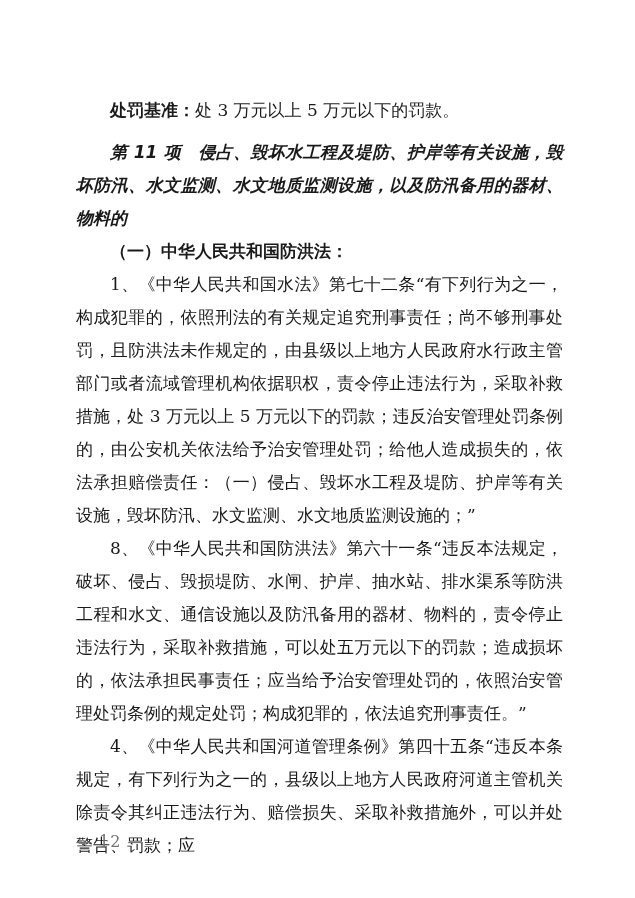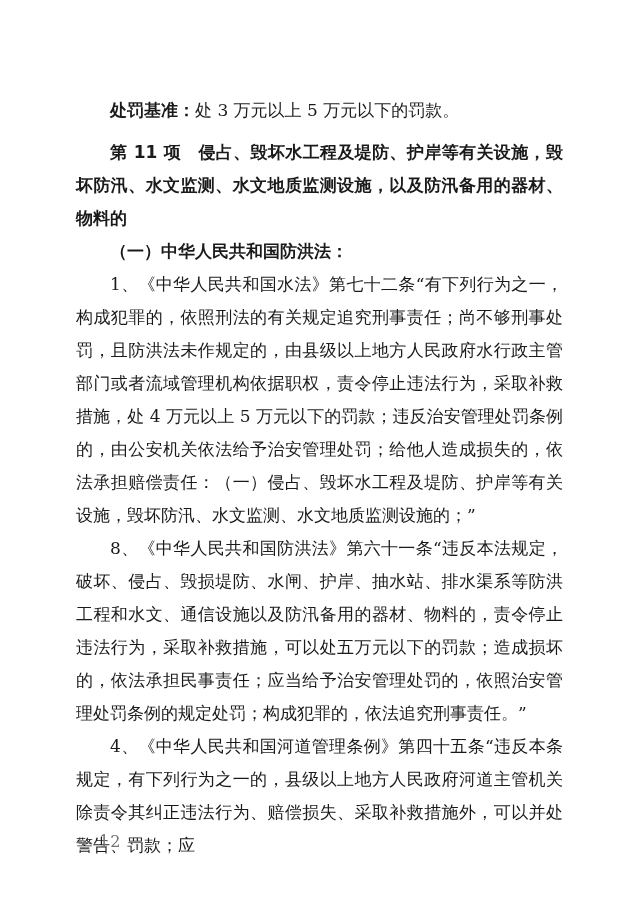--- a/index.html
+++ b/index.html
@@ -28,20 +28,21 @@
     word-break: break-all;
   }
   .bold-label {
     font-weight: 700;
     font-family: "DejaVu Sans", "Liberation Sans", sans-serif;
   }
   .heading {
     font-weight: 700;
     font-family: "DejaVu Sans", "Liberation Sans", sans-serif;
     margin-top: 9px;
+    font-style: italic;
   }
   .subheading {
     font-weight: 700;
     font-family: "DejaVu Sans", "Liberation Sans", sans-serif;
   }
   .footer {
     position: absolute;
     left: 76px;
     top: 832px;
     font-size: 16px;
@@ -56,21 +57,21 @@
 <div class="page">
 
   <p class="para">
     <span class="bold-label">处罚基准：</span><span>处 3 万元以上 5 万元以下的罚款。</span>
   </p>
 
   <p class="para heading">第 11 项　侵占、毁坏水工程及堤防、护岸等有关设施，毁坏防汛、水文监测、水文地质监测设施，以及防汛备用的器材、物料的</p>
 
   <p class="para subheading">（一）中华人民共和国防洪法：</p>
 
-  <p class="para">1、《中华人民共和国水法》第七十二条“有下列行为之一，构成犯罪的，依照刑法的有关规定追究刑事责任；尚不够刑事处罚，且防洪法未作规定的，由县级以上地方人民政府水行政主管部门或者流域管理机构依据职权，责令停止违法行为，采取补救措施，处 4 万元以上 5 万元以下的罚款；违反治安管理处罚条例的，由公安机关依法给予治安管理处罚；给他人造成损失的，依法承担赔偿责任：（一）侵占、毁坏水工程及堤防、护岸等有关设施，毁坏防汛、水文监测、水文地质监测设施的；”</p>
+  <p class="para">1、《中华人民共和国水法》第七十二条“有下列行为之一，构成犯罪的，依照刑法的有关规定追究刑事责任；尚不够刑事处罚，且防洪法未作规定的，由县级以上地方人民政府水行政主管部门或者流域管理机构依据职权，责令停止违法行为，采取补救措施，处 3 万元以上 5 万元以下的罚款；违反治安管理处罚条例的，由公安机关依法给予治安管理处罚；给他人造成损失的，依法承担赔偿责任：（一）侵占、毁坏水工程及堤防、护岸等有关设施，毁坏防汛、水文监测、水文地质监测设施的；”</p>
 
   <p class="para">8、《中华人民共和国防洪法》第六十一条“违反本法规定，破坏、侵占、毁损堤防、水闸、护岸、抽水站、排水渠系等防洪工程和水文、通信设施以及防汛备用的器材、物料的，责令停止违法行为，采取补救措施，可以处五万元以下的罚款；造成损坏的，依法承担民事责任；应当给予治安管理处罚的，依照治安管理处罚条例的规定处罚；构成犯罪的，依法追究刑事责任。”</p>
 
   <p class="para">4、《中华人民共和国河道管理条例》第四十五条“违反本条规定，有下列行为之一的，县级以上地方人民政府河道主管机关除责令其纠正违法行为、赔偿损失、采取补救措施外，可以并处警告、罚款；应</p>
 
   <div class="footer">— 12 —</div>
 
 </div>
 
 </body></html>

